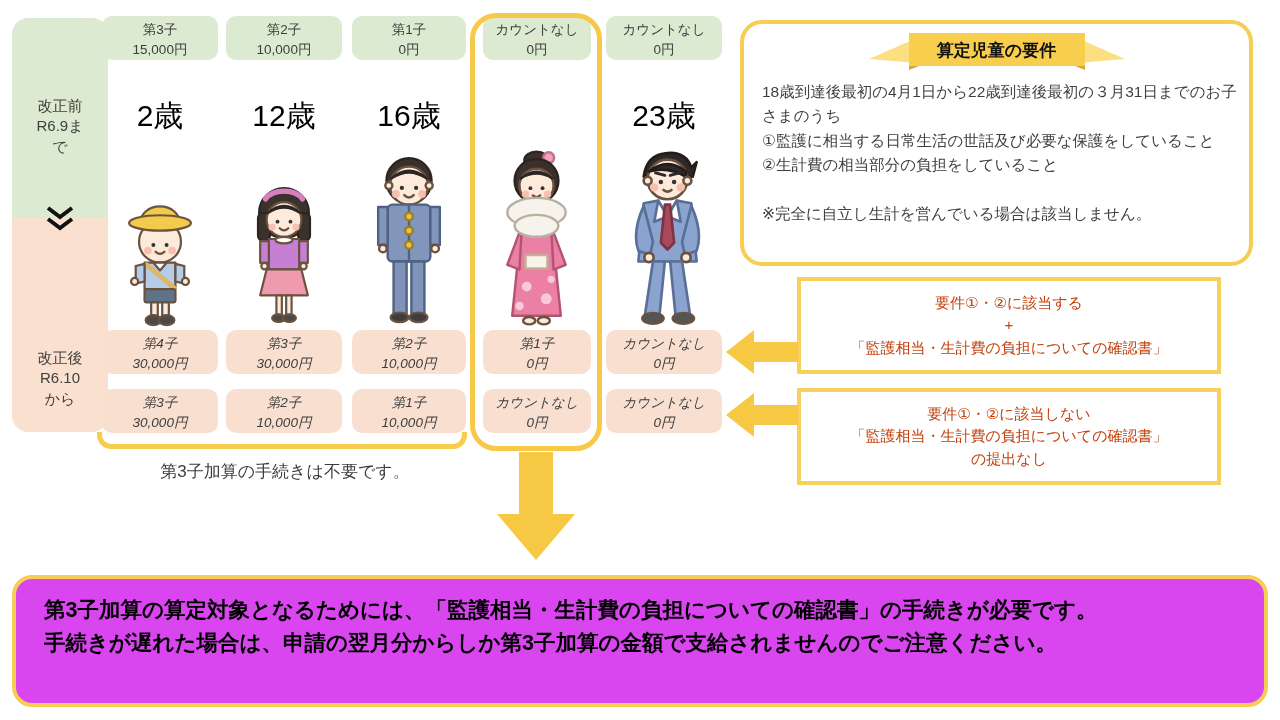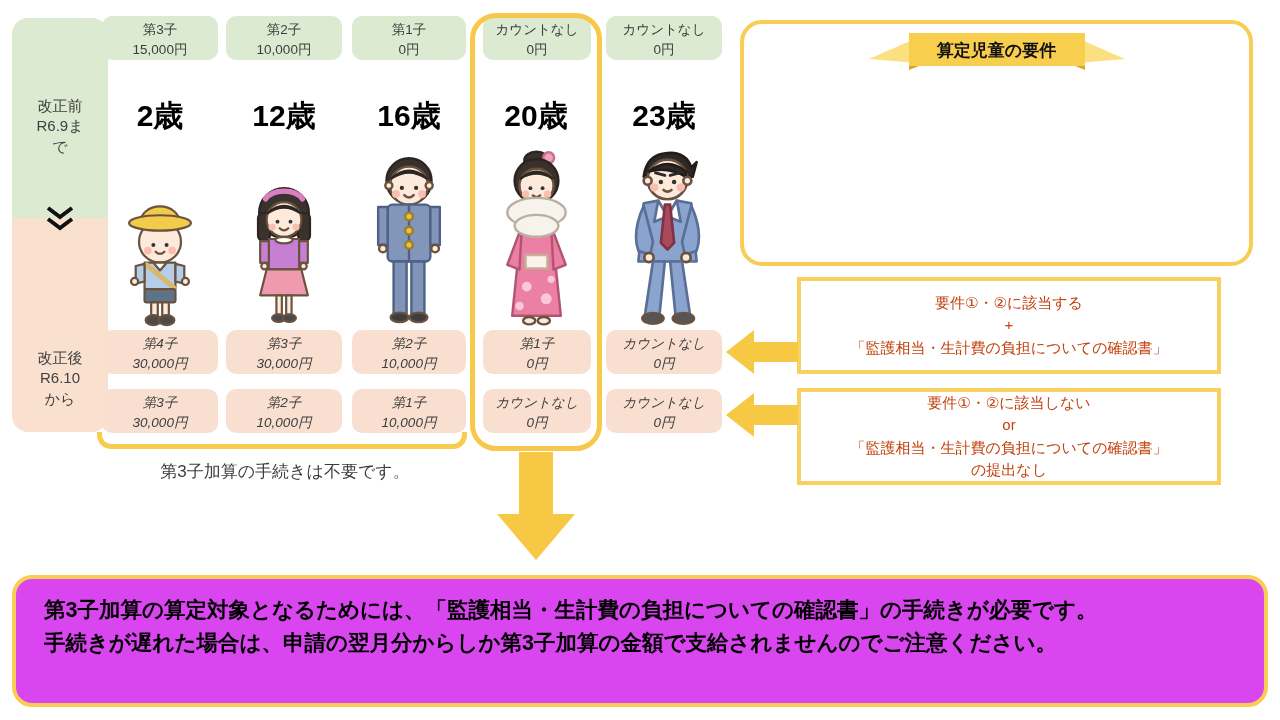--- a/index.html
+++ b/index.html
@@ -19,21 +19,21 @@
     font-size:15px; line-height:1.35; color:#404040; }
   .sidebar-chevron { position:absolute; left:0; right:0; top:188px; text-align:center; }
 
   
   .col { position:absolute; top:0; height:455px; }
   .badge { position:absolute; left:2px; right:2px; height:44px; border-radius:10px;
     text-align:center; font-size:13.5px; line-height:1.45; padding-top:4px; color:#3d3d3d; }
   .badge.green { background:#dcead2; }
   .badge.pink  { background:#f9dfd0;font-style:italic; }
   .age { position:absolute; left:0; right:0; top:96px; text-align:center;
-    font-size:30px; font-weight:bold; color:#000; }
+    font-size:30px; font-weight:normal; color:#000; }
   .figure { position:absolute; left:0; right:0; text-align:center; }
 
   .highlight-frame { position:absolute; left:470px; top:13px; width:132px; height:438px;
     border:5px solid #f7c94a; border-radius:26px; pointer-events:none; }
 
   
   .bracket { position:absolute; left:97px; top:432px; width:370px; height:17px;
     border-left:5px solid #f8cd4f; border-right:5px solid #f8cd4f; border-bottom:5px solid #f8cd4f;
     border-bottom-left-radius:14px; border-bottom-right-radius:14px; }
   .bracket-note { position:absolute; left:100px; top:460px; width:370px; text-align:center;
@@ -211,21 +211,20 @@
       <div>第1子</div>
       <div>10,000円</div>
     </div>
   </div>
 
   <div class="col" style="left:476px; width:120px;">
     <div class="badge green" style="top:16px; left:7px; right:5px;">
       <div>カウントなし</div>
       <div>0円</div>
     </div>
-    <div class="age">20歳</div>
     <div class="figure" style="top:148px;">
       <svg width="117" height="180" viewBox="0 0 96 148">
         <g stroke="#6a5240" stroke-width="2" stroke-linejoin="round" stroke-linecap="round">
           <ellipse cx="48" cy="10" rx="10" ry="7" fill="#3a312c" stroke="#2c2521"></ellipse>
           <circle cx="58" cy="8" r="4.5" fill="#f0a0bb" stroke="#c2708c"></circle>
           <circle cx="48" cy="27" r="18" fill="#3a312c" stroke="#2c2521"></circle>
           <circle cx="48" cy="31" r="14" fill="#fdeada"></circle>
           <path d="M35,25 q13,-11 26,0 q-6,-4 -13,-4 q-7,0 -13,4 z" fill="#3a312c" stroke="#2c2521"></path>
           <circle cx="43" cy="33" r="1.6" fill="#333" stroke="none"></circle>
           <circle cx="53" cy="33" r="1.6" fill="#333" stroke="none"></circle>
@@ -311,36 +310,40 @@
     <div class="ribbon">
       <svg width="260" height="40" viewBox="0 0 260 40">
         <polygon points="50,8 2,29 50,33" fill="#fbdf80"></polygon>
         <polygon points="210,8 258,29 210,33" fill="#fbdf80"></polygon>
         <rect x="42" y="3" width="176" height="33" fill="#f8ce4e"></rect>
         <polygon points="42,36 52,36 42,40" fill="#d9a636"></polygon>
         <polygon points="218,36 208,36 218,40" fill="#d9a636"></polygon>
       </svg>
       <div class="ribbon-title">算定児童の要件</div>
     </div>
+    <div class="req-body preline">18歳到達後最初の4月1日から22歳到達後最初の３月31日までのお子さまのうち
+①監護に相当する日常生活の世話及び必要な保護をしていること
+②生計費の相当部分の負担をしていること
+
+※完全に自立し生計を営んでいる場合は該当しません。</div>
   </div>
 
   <div class="cond-box" style="top:277px;">
     <div>要件①・②に該当する</div>
     <div>+</div>
     <div>「監護相当・生計費の負担についての確認書」</div>
   </div>
   <div class="arrow-left" style="left:726px; top:330px;">
     <svg width="72" height="44" viewBox="0 0 72 44">
       <polygon points="72,12 28,12 28,0 0,22 28,44 28,32 72,32" fill="#f6c843"></polygon>
     </svg>
   </div>
 
   <div class="cond-box" style="top:388px;">
     <div>要件①・②に該当しない</div>
-    <div>or</div>
     <div>「監護相当・生計費の負担についての確認書」</div>
     <div>の提出なし</div>
   </div>
   <div class="arrow-left" style="left:726px; top:393px;">
     <svg width="72" height="44" viewBox="0 0 72 44">
       <polygon points="72,12 28,12 28,0 0,22 28,44 28,32 72,32" fill="#f6c843"></polygon>
     </svg>
   </div>
 
   <div class="arrow-down">

